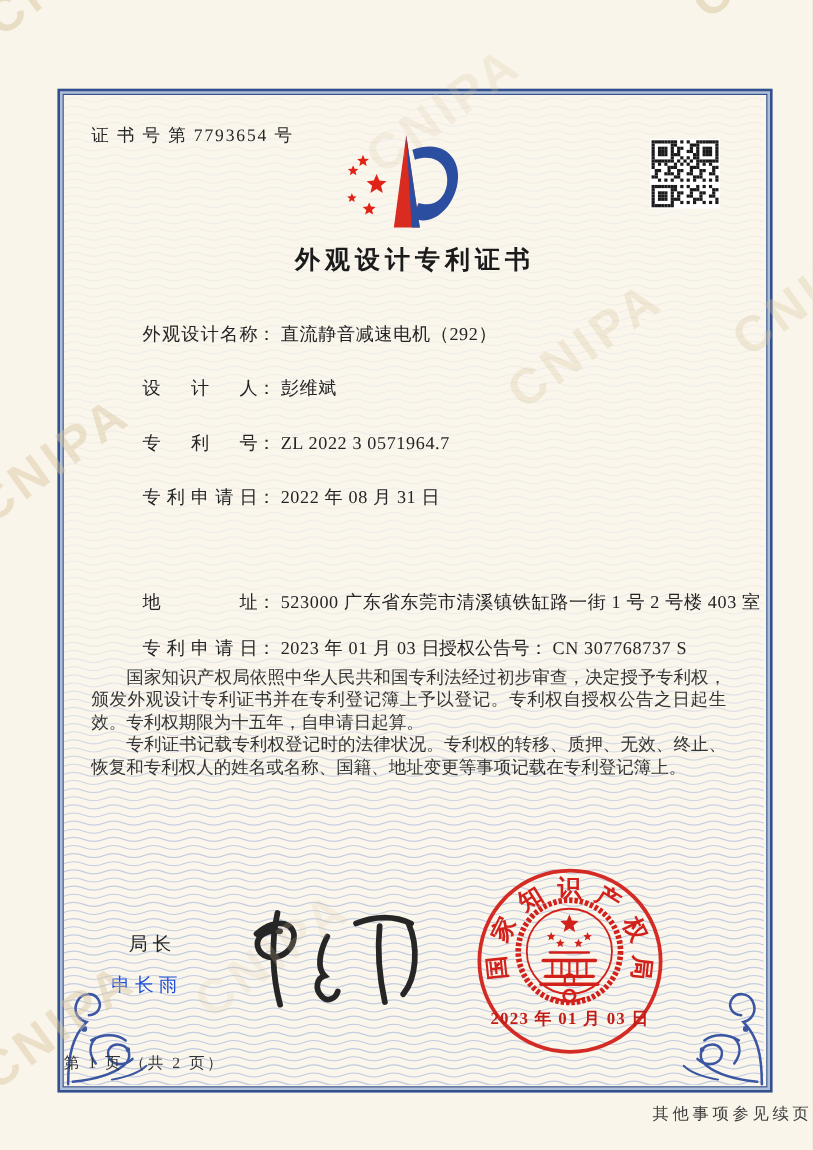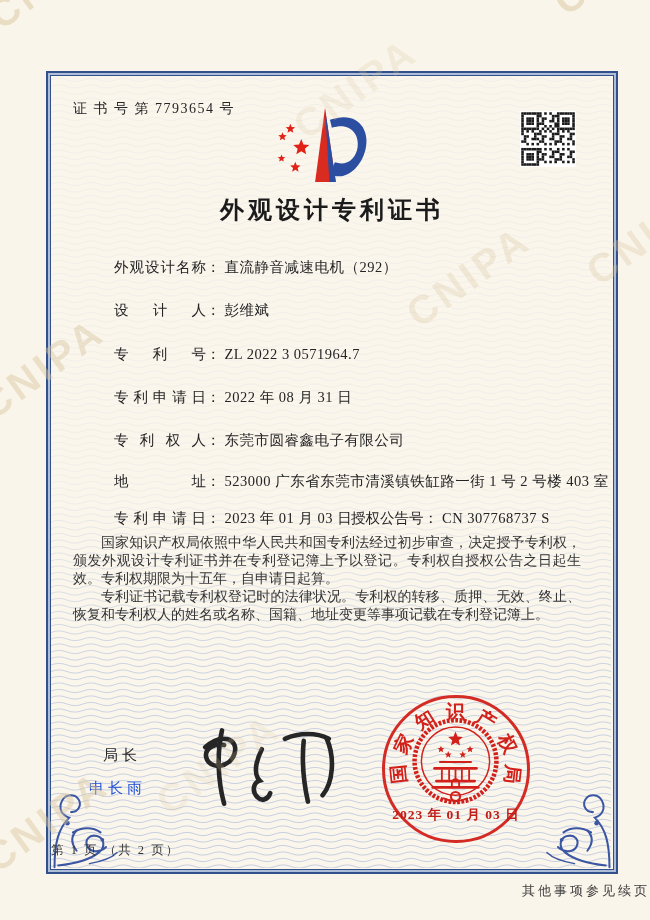--- a/index.html
+++ b/index.html
@@ -19,21 +19,21 @@
       -webkit-mask-image:linear-gradient(to bottom,rgba(0,0,0,.14) 0%,rgba(0,0,0,.16) 52%,rgba(0,0,0,.75) 74%,rgba(0,0,0,.85) 100%);
       mask-image:linear-gradient(to bottom,rgba(0,0,0,.14) 0%,rgba(0,0,0,.16) 52%,rgba(0,0,0,.75) 74%,rgba(0,0,0,.85) 100%);}
   .flourish{position:absolute;bottom:-2px;width:92px;height:92px;}
   .flourish.left{left:-2px;}
   .flourish.right{right:-2px;transform:scaleX(-1);}
   
   .cert-no{position:absolute;left:22px;top:24px;font-size:14px;letter-spacing:1.5px;color:#262626;}
   .logo{position:absolute;left:222px;top:30px;width:100px;height:84px;}
   .qr{position:absolute;left:469px;top:35px;width:56px;height:56px;}
   .title{position:absolute;left:0;right:0;top:118px;text-align:center;
-         font-size:24px;font-weight:700;letter-spacing:4px;color:#1b1b1b;}
+         font-size:20px;font-weight:700;letter-spacing:4px;color:#1b1b1b;}
   
   .frow{position:absolute;left:22px;right:20px;font-size:14.5px;color:#242424;white-space:nowrap;}
   .flabel{display:inline-block;width:92px;text-align:justify;text-align-last:justify;
           text-justify:inter-character;vertical-align:bottom;margin-left:41px;}
   .fcolon{display:inline-block;margin-right:4px;}
   .fvalue{letter-spacing:.5px;margin-top:44px;}
   .gpair2{position:absolute;left:278px;top:0;}
   
   .paras{position:absolute;left:22px;top:458px;width:508px;font-size:14px;line-height:18px;
          color:#343434;text-align:justify;}
@@ -461,23 +461,20 @@
       </div>
       <div class="frow" style="top:225px">
         <span class="flabel">设计人</span><span class="fcolon">：</span><span class="fvalue">彭维斌</span>
       </div>
       <div class="frow" style="top:269px">
         <span class="flabel">专利号</span><span class="fcolon">：</span><span class="fvalue">ZL 2022 3 0571964.7</span>
       </div>
       <div class="frow" style="top:312px">
         <span class="flabel">专利申请日</span><span class="fcolon">：</span><span class="fvalue">2022 年 08 月 31 日</span>
       </div>
-      <div class="frow" style="top:355px">
-        <span class="flabel">专利权人</span><span class="fcolon">：</span><span class="fvalue">东莞市圆睿鑫电子有限公司</span>
-      </div>
       <div class="frow" style="top:396px">
         <span class="flabel">地址</span><span class="fcolon">：</span><span class="fvalue">523000 广东省东莞市清溪镇铁缸路一街 1 号 2 号楼 403 室</span>
       </div>
       <div class="frow" style="top:433px">
         <span>
           <span class="flabel">专利申请日</span><span class="fcolon">：</span><span class="fvalue">2023 年 01 月 03 日</span>
         </span>
         <span class="gpair2">
           <span>授权公告号</span><span class="fcolon">：</span><span class="fvalue">CN 307768737 S</span>
         </span>

